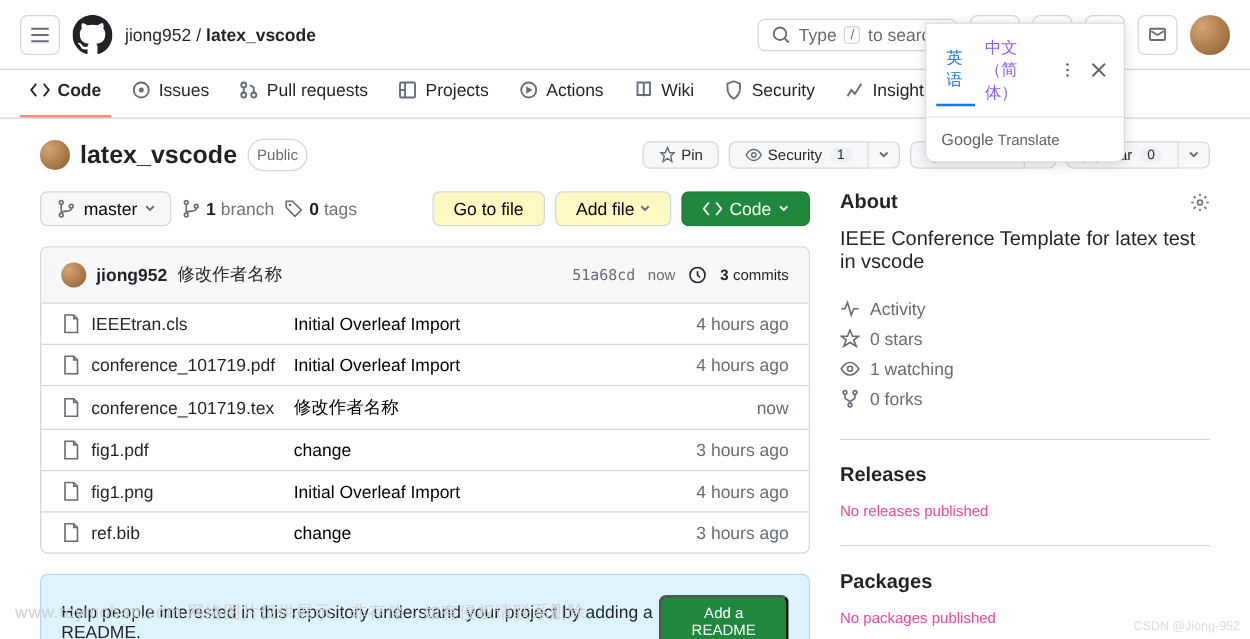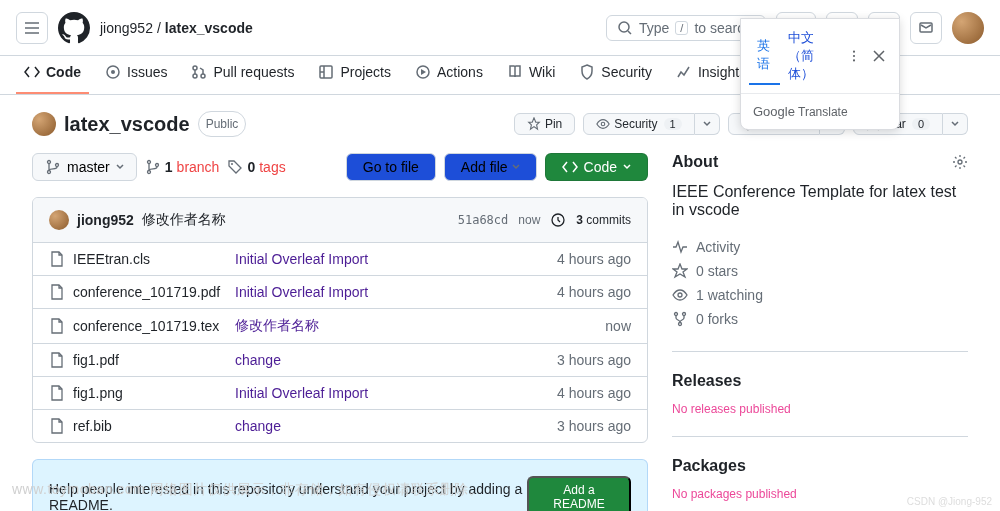--- a/index.html
+++ b/index.html
@@ -33,50 +33,50 @@
 .btn .count { background:#eef1f4; border-radius:2em; padding:0 6px; font-size:11px; margin-left:2px; }
 .btn-group { display:flex; }
 .btn-group .btn:first-child { border-radius:6px 0 0 6px; }
 .btn-group .caret-btn { border-left:0; border-radius:0 6px 6px 0; padding:3px 8px; }
 
 .layout { display:grid; grid-template-columns:minmax(0,1fr) 296px; gap:24px; }
 .filebar { display:flex; align-items:center; gap:8px; margin-bottom:16px; }
 .branch-btn { display:inline-flex; align-items:center; gap:6px; border:1px solid #d0d7de; border-radius:6px; padding:5px 12px; font-size:14px; background:#f6f8fa; font-weight:500; }
 .stat { display:inline-flex; align-items:center; gap:4px; font-size:14px; color:#1f2328; }
 .stat strong { font-weight:600; }
-.stat span { color:#ef4444; }
+.stat span { color:#737373; }
 .code-btn { background:#1f883d; color:#fff; border:1px solid rgba(31,35,40,.15); border-radius:6px; padding:5px 16px; font-size:14px; font-weight:500; display:inline-flex; gap:6px; align-items:center; }
-.file-btn { border:1px solid #d0d7de; border-radius:6px; padding:5px 16px; font-size:14px; background:#1d4ed8; display:inline-flex; gap:4px; align-items:center; }
+.file-btn { border:1px solid #d0d7de; border-radius:6px; padding:5px 16px; font-size:14px; background:#fef9c3; display:inline-flex; gap:4px; align-items:center; }
 
 .filebox { border:1px solid #d0d7de; border-radius:6px; overflow:hidden; }
 .commitrow { display:flex; align-items:center; padding:12px 16px; background:#f6f8fa; border-bottom:1px solid #d0d7de; gap:8px; font-size:14px; }
 .commitrow .msg { font-weight:600; }
 .commitrow .right { margin-left:auto; display:flex; align-items:center; gap:10px; color:#656d76; font-size:12px; }
 .hash { font-family:ui-monospace,monospace; }
 .filerow { display:flex; align-items:center; padding:8px 16px; border-bottom:1px solid #d0d7de; font-size:14px; }
 .filerow:last-child { border-bottom:none; }
 .filerow .fname { width:170px; color:#1f2328; padding-left:8px; }
-.filerow .fmsg { flex:1; color:#4c1d95; }
+.filerow .fmsg { flex:1; color:#000000; }
 .filerow .ftime { color:#656d76; text-align:right; }
 .file-icon { color:#656d76; flex-shrink:0; }
 
 .readme-prompt { margin-top:16px; border:1px solid rgba(9,105,218,0.2); background:#ddf4ff; border-radius:6px; padding:16px; display:flex; align-items:center; }
 .readme-btn { margin-left:auto; background:#1f883d; color:#fff; border-radius:6px; padding:5px 12px; font-size:12px; font-weight:500; }
 
 .sidebar h2 { font-size:16px; font-weight:600; margin-bottom:12px; display:flex; align-items:center; }
 .sidebar .section { padding-bottom:20px; margin-bottom:20px; border-bottom:1px solid #d0d7de; }
 .sidebar p { font-size:16px; margin-bottom:16px; }
 .meta-row { display:flex; align-items:center; gap:8px; font-size:14px; color:#656d76; padding:4px 0; }
 .meta-row svg { color:#656d76; }
 .link { color:#0969da; font-size:12px; cursor:pointer; }
 .muted-sm { color:#ec4899; font-size:12px; }
 
 .translate-popup { position:absolute; top:18px; right:100px; width:160px; background:#fff; border:1px solid #dadce0; border-radius:0 0 8px 8px; box-shadow:0 2px 10px rgba(0,0,0,.15); z-index:100; font-size:13px; pointer-events:none; }
 .translate-tabs { display:flex; border-bottom:1px solid #e8eaed; padding:0 8px; align-items:center; }
-.translate-tab { padding:10px 8px; color:#1d4ed8; font-size:13px; }
+.translate-tab { padding:10px 8px; color:#8b5cf6; font-size:13px; }
 .translate-tab.active { color:#1a73e8; border-bottom:2px solid #1a73e8; }
 .translate-body { padding:10px 12px; color:#5f6368; font-size:12px; }
 .translate-body b { color:#5f6368; font-weight:500; font-size:13px; }
 .translate-close { margin-left:auto; padding:6px; }
 .translate-dots { padding:6px; }
 .watermark { position:fixed; bottom:12px; left:12px; color:#d0d0d0; font-size:14px; z-index:50; font-family:Arial,sans-serif; letter-spacing:0.5px; }
 .watermark2 { position:fixed; bottom:4px; right:8px; color:#ddd; font-size:10px; }
 
 svg { display:block; }
 </style>

